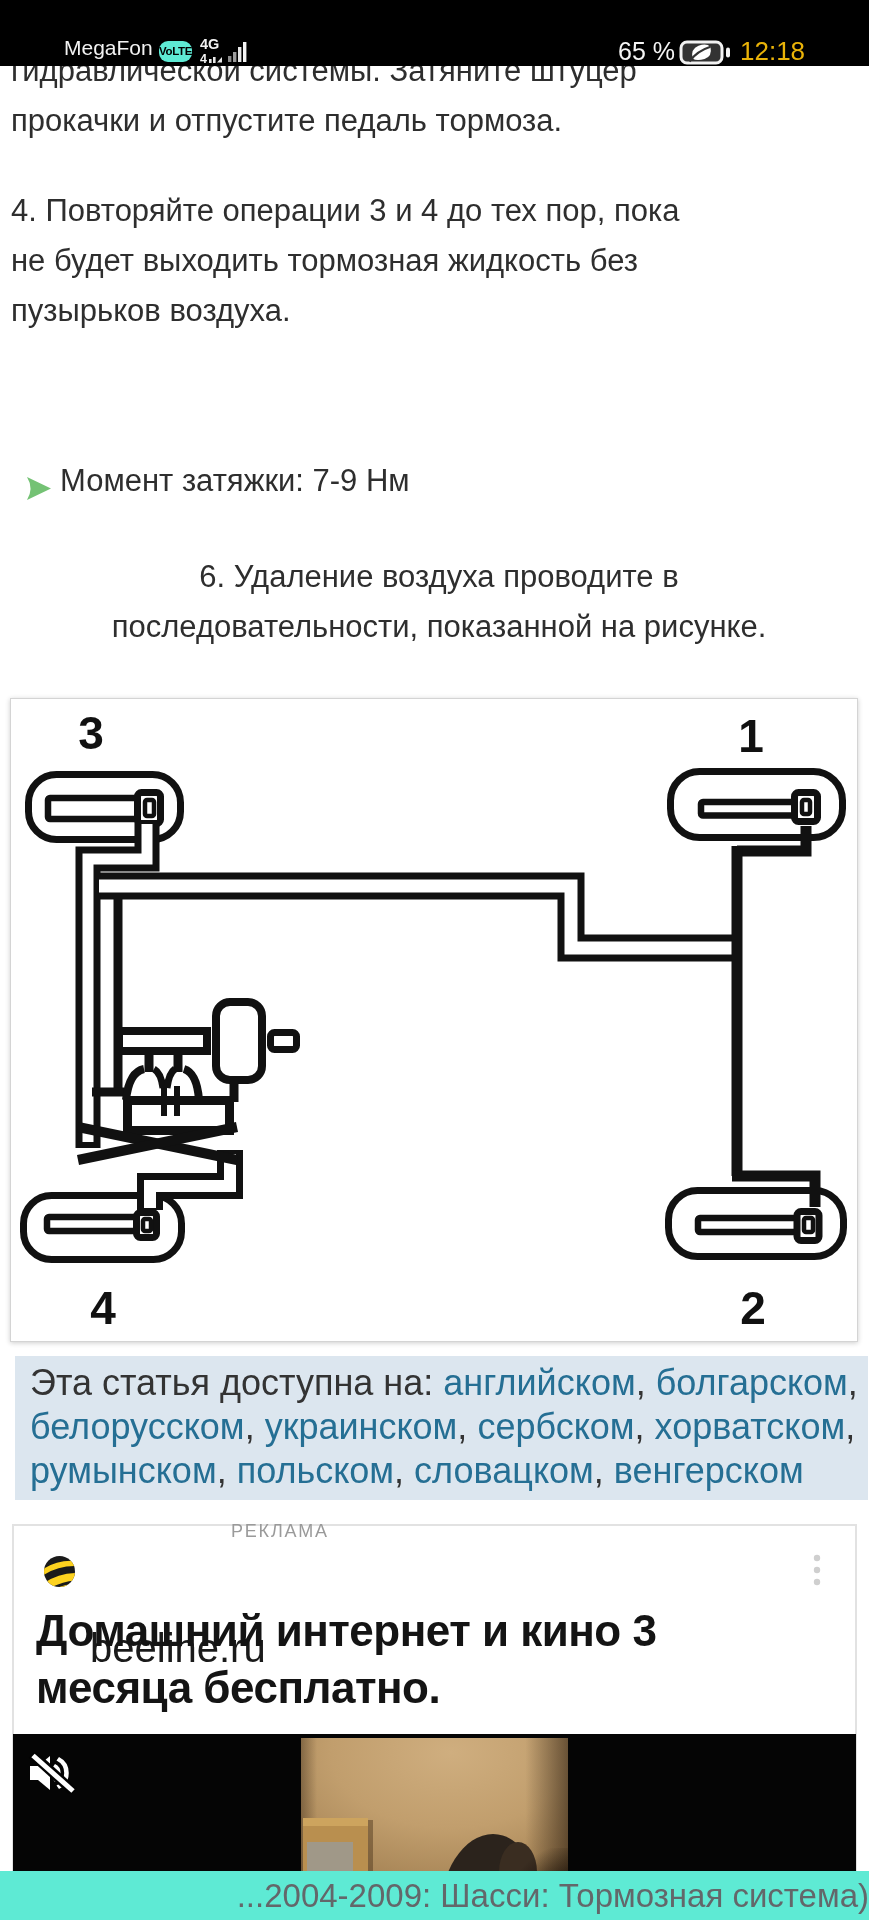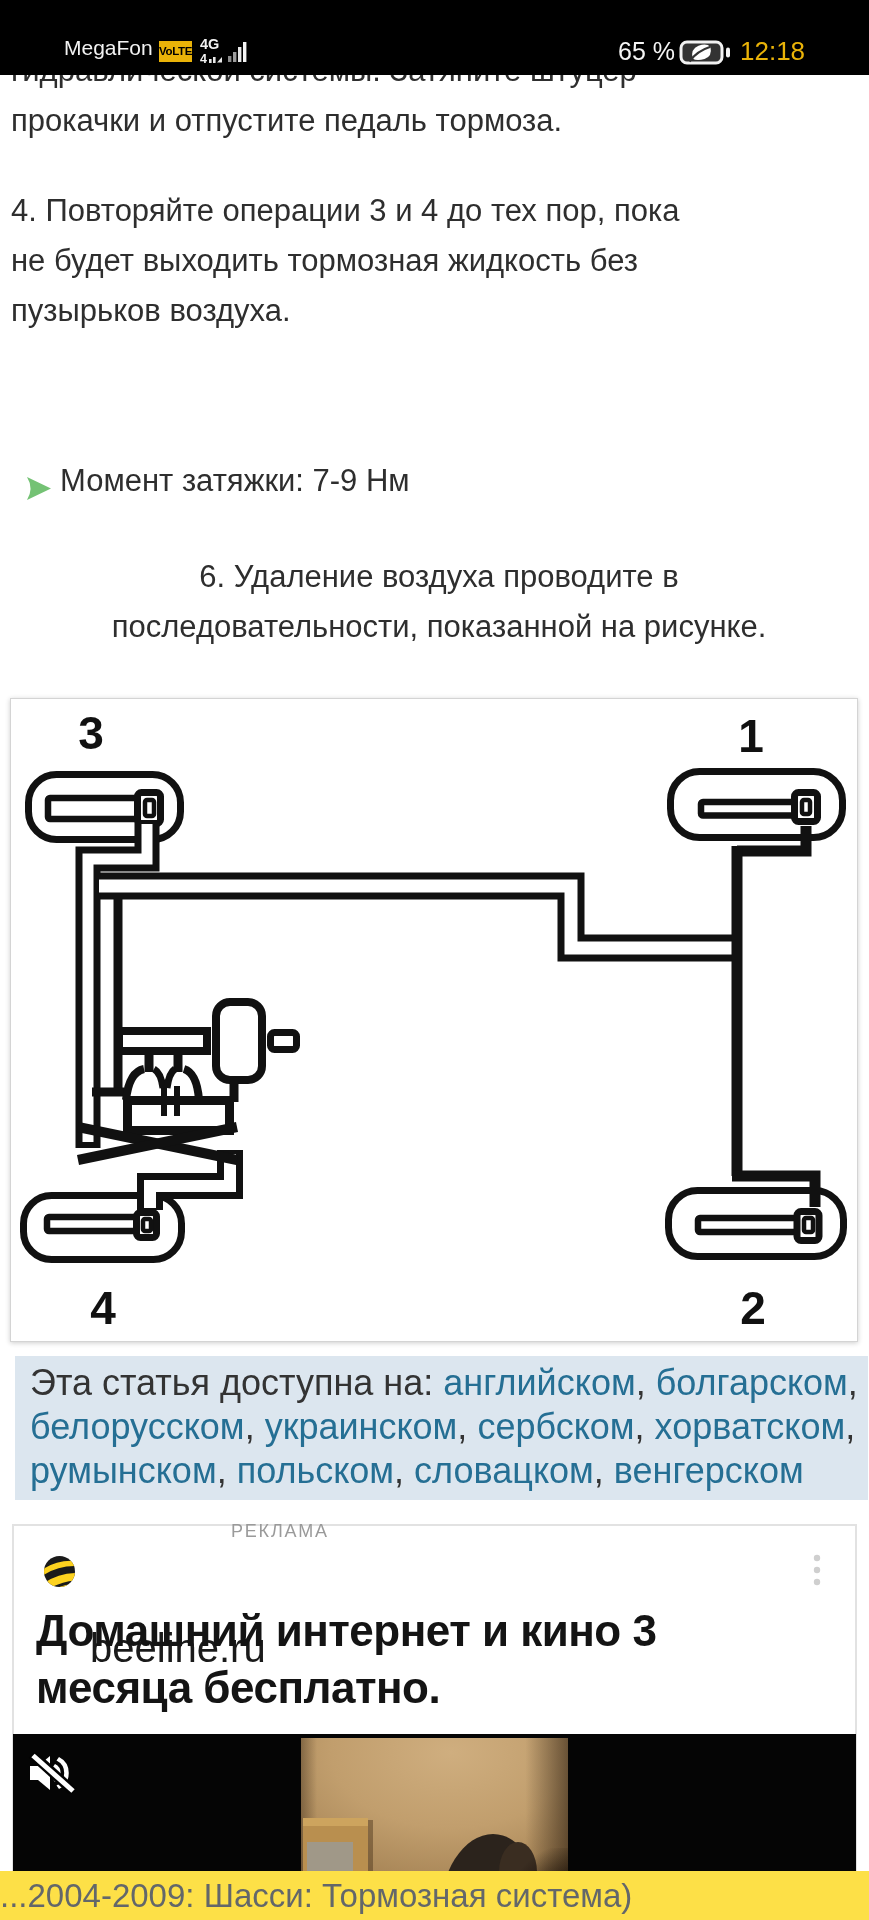--- a/index.html
+++ b/index.html
@@ -168,28 +168,28 @@
     <g fill="#fff">
       <path d="M2 14 H10 V28 H2 Z"></path>
       <path d="M10 14 L22 4 V38 L10 28 Z"></path>
       <path d="M27 12 A10 10 0 0 1 27 30 L24.5 26.5 A6 6 0 0 0 24.5 15.5 Z"></path>
       <path d="M31 5 A18 18 0 0 1 31 37 L28.5 33.5 A14 14 0 0 0 28.5 8.5 Z"></path>
     </g>
     <path d="M4 2 L46 40" stroke="#030303" stroke-width="10"></path>
     <path d="M5 3.5 L45 39" stroke="#fff" stroke-width="5"></path>
   </svg>
 
-  <div style="position:absolute;left:0;top:1871px;width:869px;height:49px;background:#fde047;
-       font-size:33px;color:#63676a;text-align:left;line-height:49px;">...2004-2009: Шасси: Тормозная система)</div>
-
-  <div style="position:absolute;left:0;top:0;width:869px;height:75px;background:#000;z-index:10;text-decoration:underline;">
+  <div style="position:absolute;left:0;top:1871px;width:869px;height:49px;background:#5eead4;
+       font-size:33px;color:#63676a;text-align:right;line-height:49px;">...2004-2009: Шасси: Тормозная система)</div>
+
+  <div style="position:absolute;left:0;top:0;width:869px;height:66px;background:#000;z-index:10;text-decoration:underline;">
 
     <div style="position:absolute;left:64px;top:37px;color:#f2f2f2;font-size:21px;line-height:22px;">MegaFon</div>
 
-    <div style="position:absolute;left:159px;top:41px;width:33px;height:21px;background:#eab308;border-radius:0;
+    <div style="position:absolute;left:159px;top:41px;width:33px;height:21px;background:#5eead4;border-radius:9px;
          color:#000;font-size:11.5px;font-weight:bold;text-align:center;line-height:21px;letter-spacing:-0.3px;">VoLTE</div>
 
     <svg style="position:absolute;left:200px;top:36px;" width="48" height="30" viewBox="0 0 48 30">
       <text x="0" y="13" fill="#f2f2f2" font-size="14.5" font-weight="bold" font-family="Liberation Sans,sans-serif">4G</text>
       <text x="0" y="27" fill="#f2f2f2" font-size="12.5" font-weight="bold" font-family="Liberation Sans,sans-serif">4</text>
       <g fill="#e8e8e8">
         <rect x="9" y="23" width="2.6" height="4"></rect>
           <rect x="13" y="21" width="2.6" height="6"></rect>
         <path d="M17 26.5 L22 21 L22 26.5 Z"></path>
       </g>

